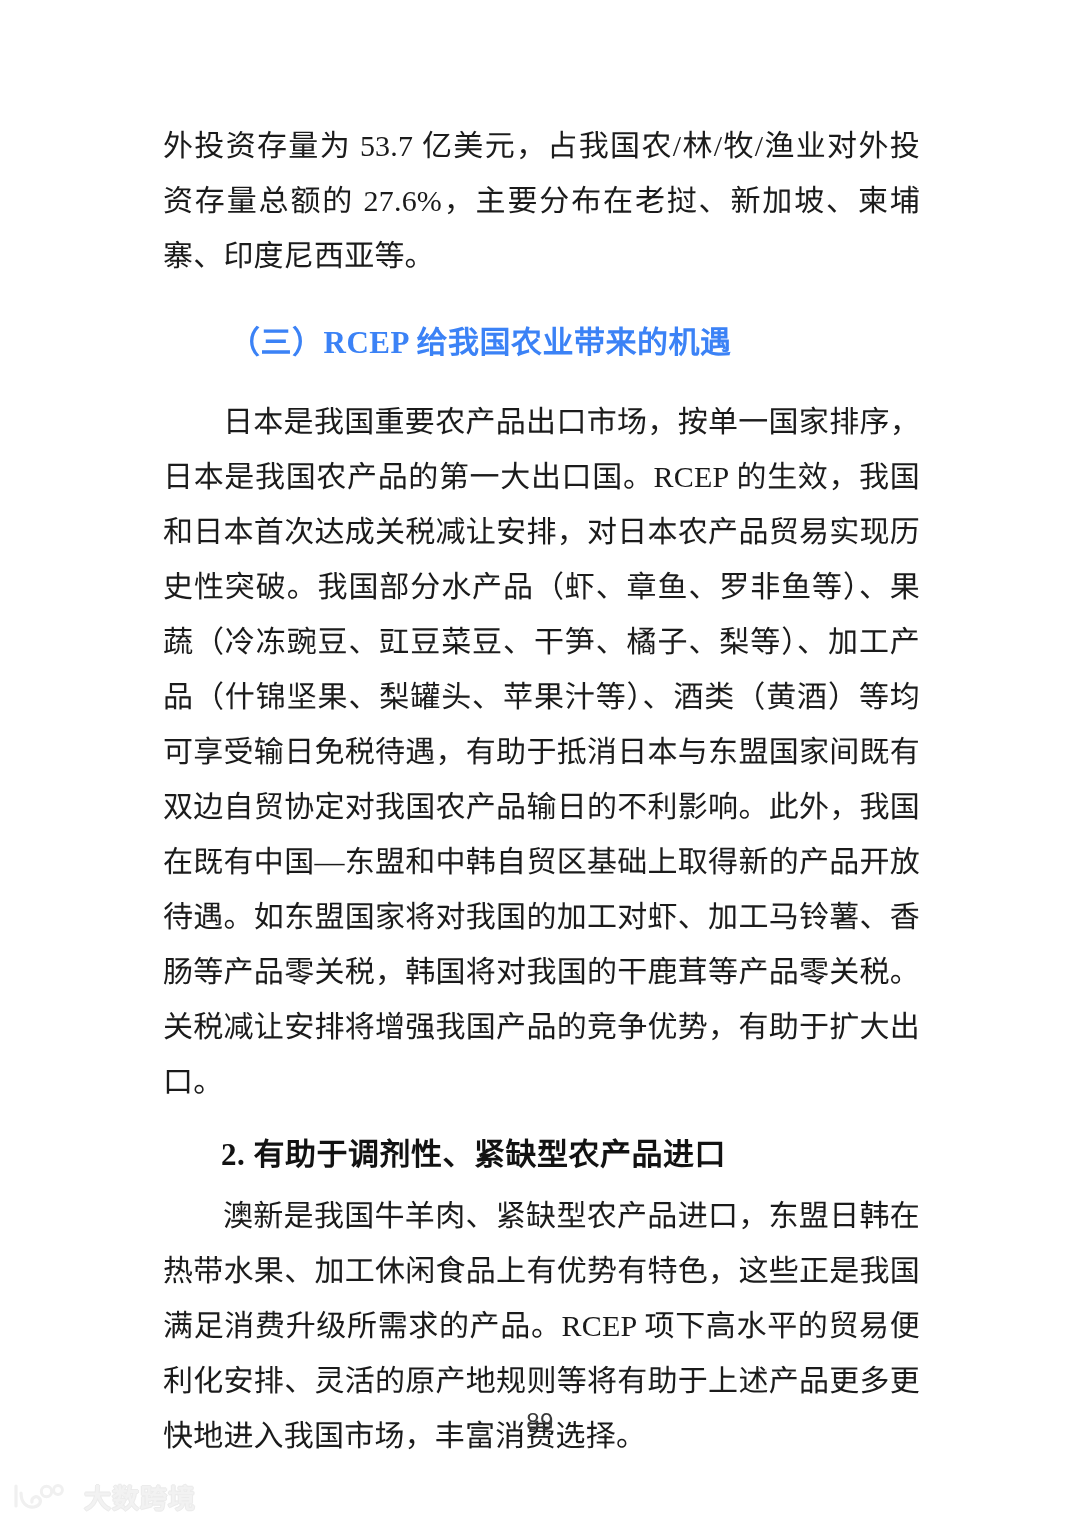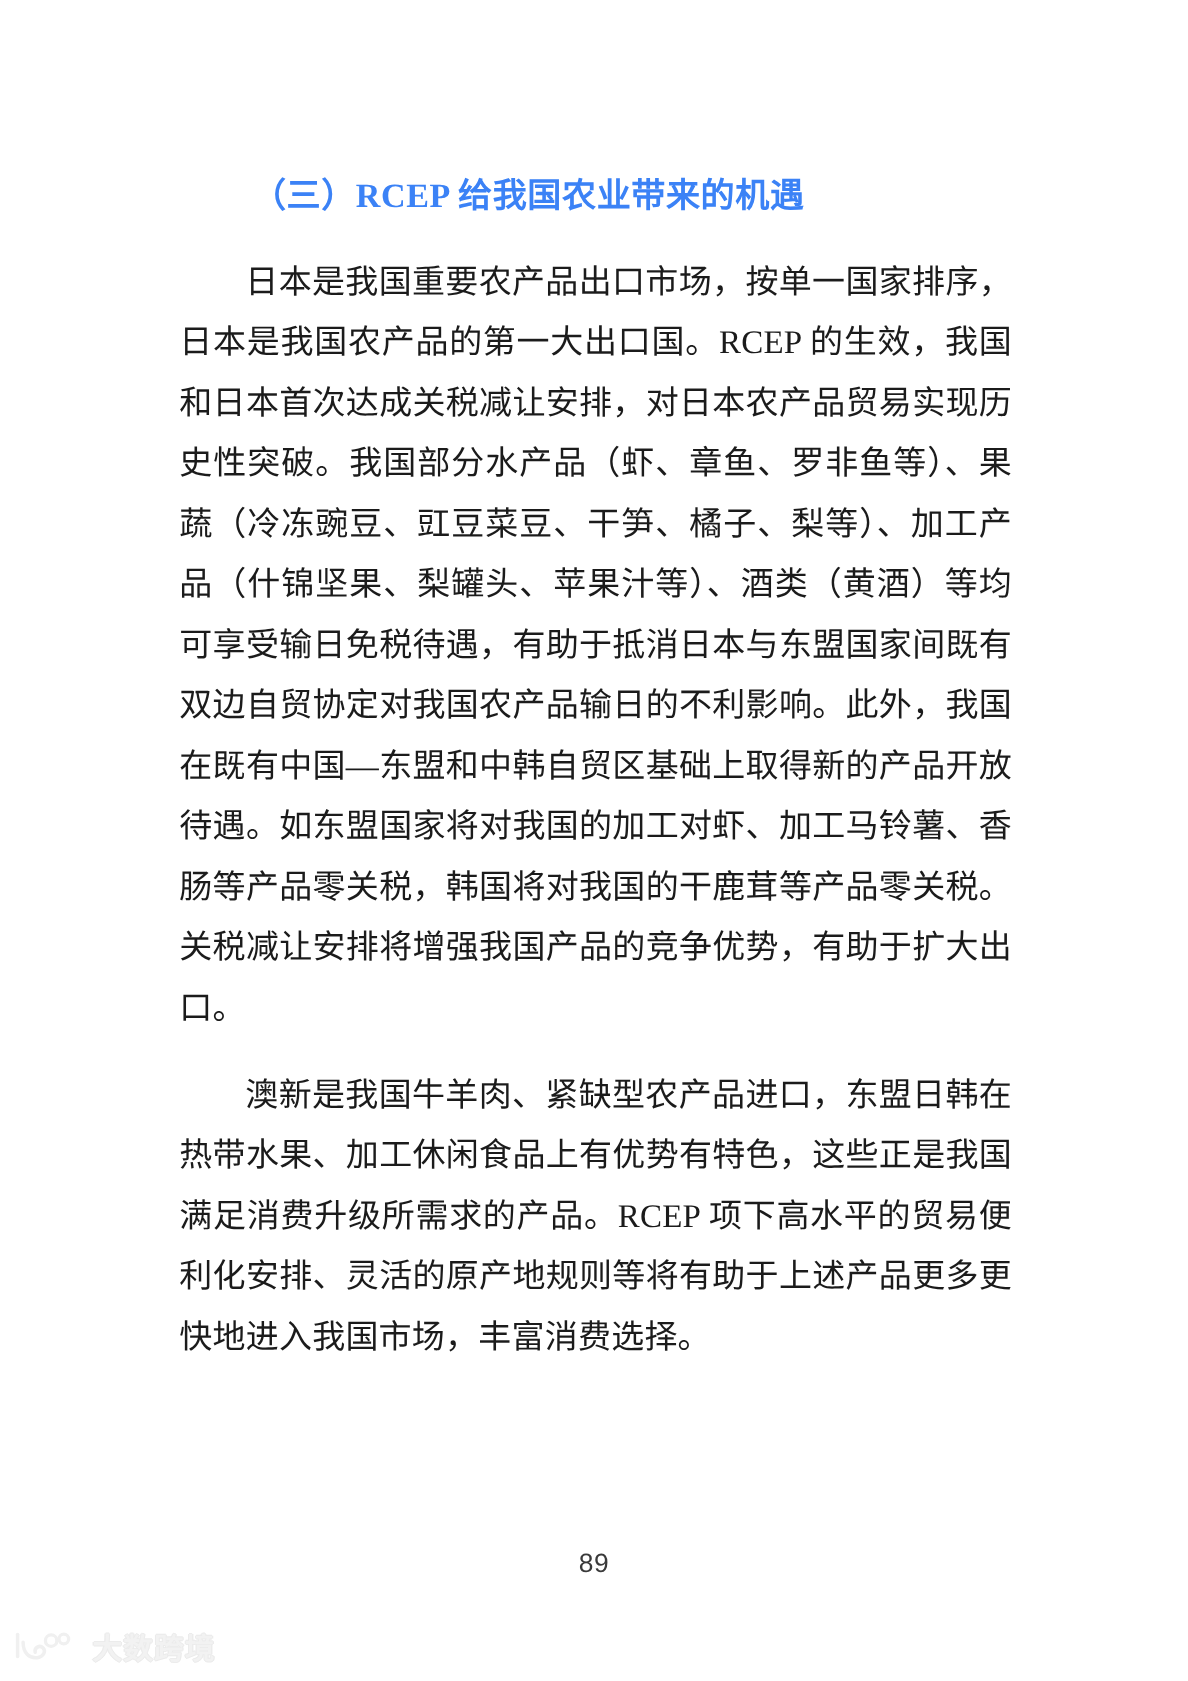--- a/index.html
+++ b/index.html
@@ -122,34 +122,36 @@
     line-height: 1;
   }
 </style>
 </head>
 <body>
 
 <div class="page">
 
   <div class="content">
 
+    <p class="para noindent">外投资存量为 53.7 亿美元，占我国农/林/牧/渔业对外投资存量总额的 27.6%，主要分布在老挝、新加坡、柬埔寨、印度尼西亚等。</p>
 
     <div class="gap-sec-before"></div>
 
     <h2 class="heading-section">（三）RCEP 给我国农业带来的机遇</h2>
 
     <div class="gap-sec-after"></div>
 
 
     <div class="gap-sub-after"></div>
 
     <p class="para indent">日本是我国重要农产品出口市场，按单一国家排序，日本是我国农产品的第一大出口国。RCEP 的生效，我国和日本首次达成关税减让安排，对日本农产品贸易实现历史性突破。我国部分水产品（虾、章鱼、罗非鱼等）、果蔬（冷冻豌豆、豇豆菜豆、干笋、橘子、梨等）、加工产品（什锦坚果、梨罐头、苹果汁等）、酒类（黄酒）等均可享受输日免税待遇，有助于抵消日本与东盟国家间既有双边自贸协定对我国农产品输日的不利影响。此外，我国在既有中国—东盟和中韩自贸区基础上取得新的产品开放待遇。如东盟国家将对我国的加工对虾、加工马铃薯、香肠等产品零关税，韩国将对我国的干鹿茸等产品零关税。关税减让安排将增强我国产品的竞争优势，有助于扩大出口。</p>
 
     <div class="gap-sub2-before"></div>
 
+    <h3 class="heading-sub">2. 有助于调剂性、紧缺型农产品进口</h3>
 
     <div class="gap-sub2-after"></div>
 
     <p class="para indent">澳新是我国牛羊肉、紧缺型农产品进口，东盟日韩在热带水果、加工休闲食品上有优势有特色，这些正是我国满足消费升级所需求的产品。RCEP 项下高水平的贸易便利化安排、灵活的原产地规则等将有助于上述产品更多更快地进入我国市场，丰富消费选择。</p>
 
   </div>
 
   <div class="page-number">89</div>
 
   <div class="watermark">

